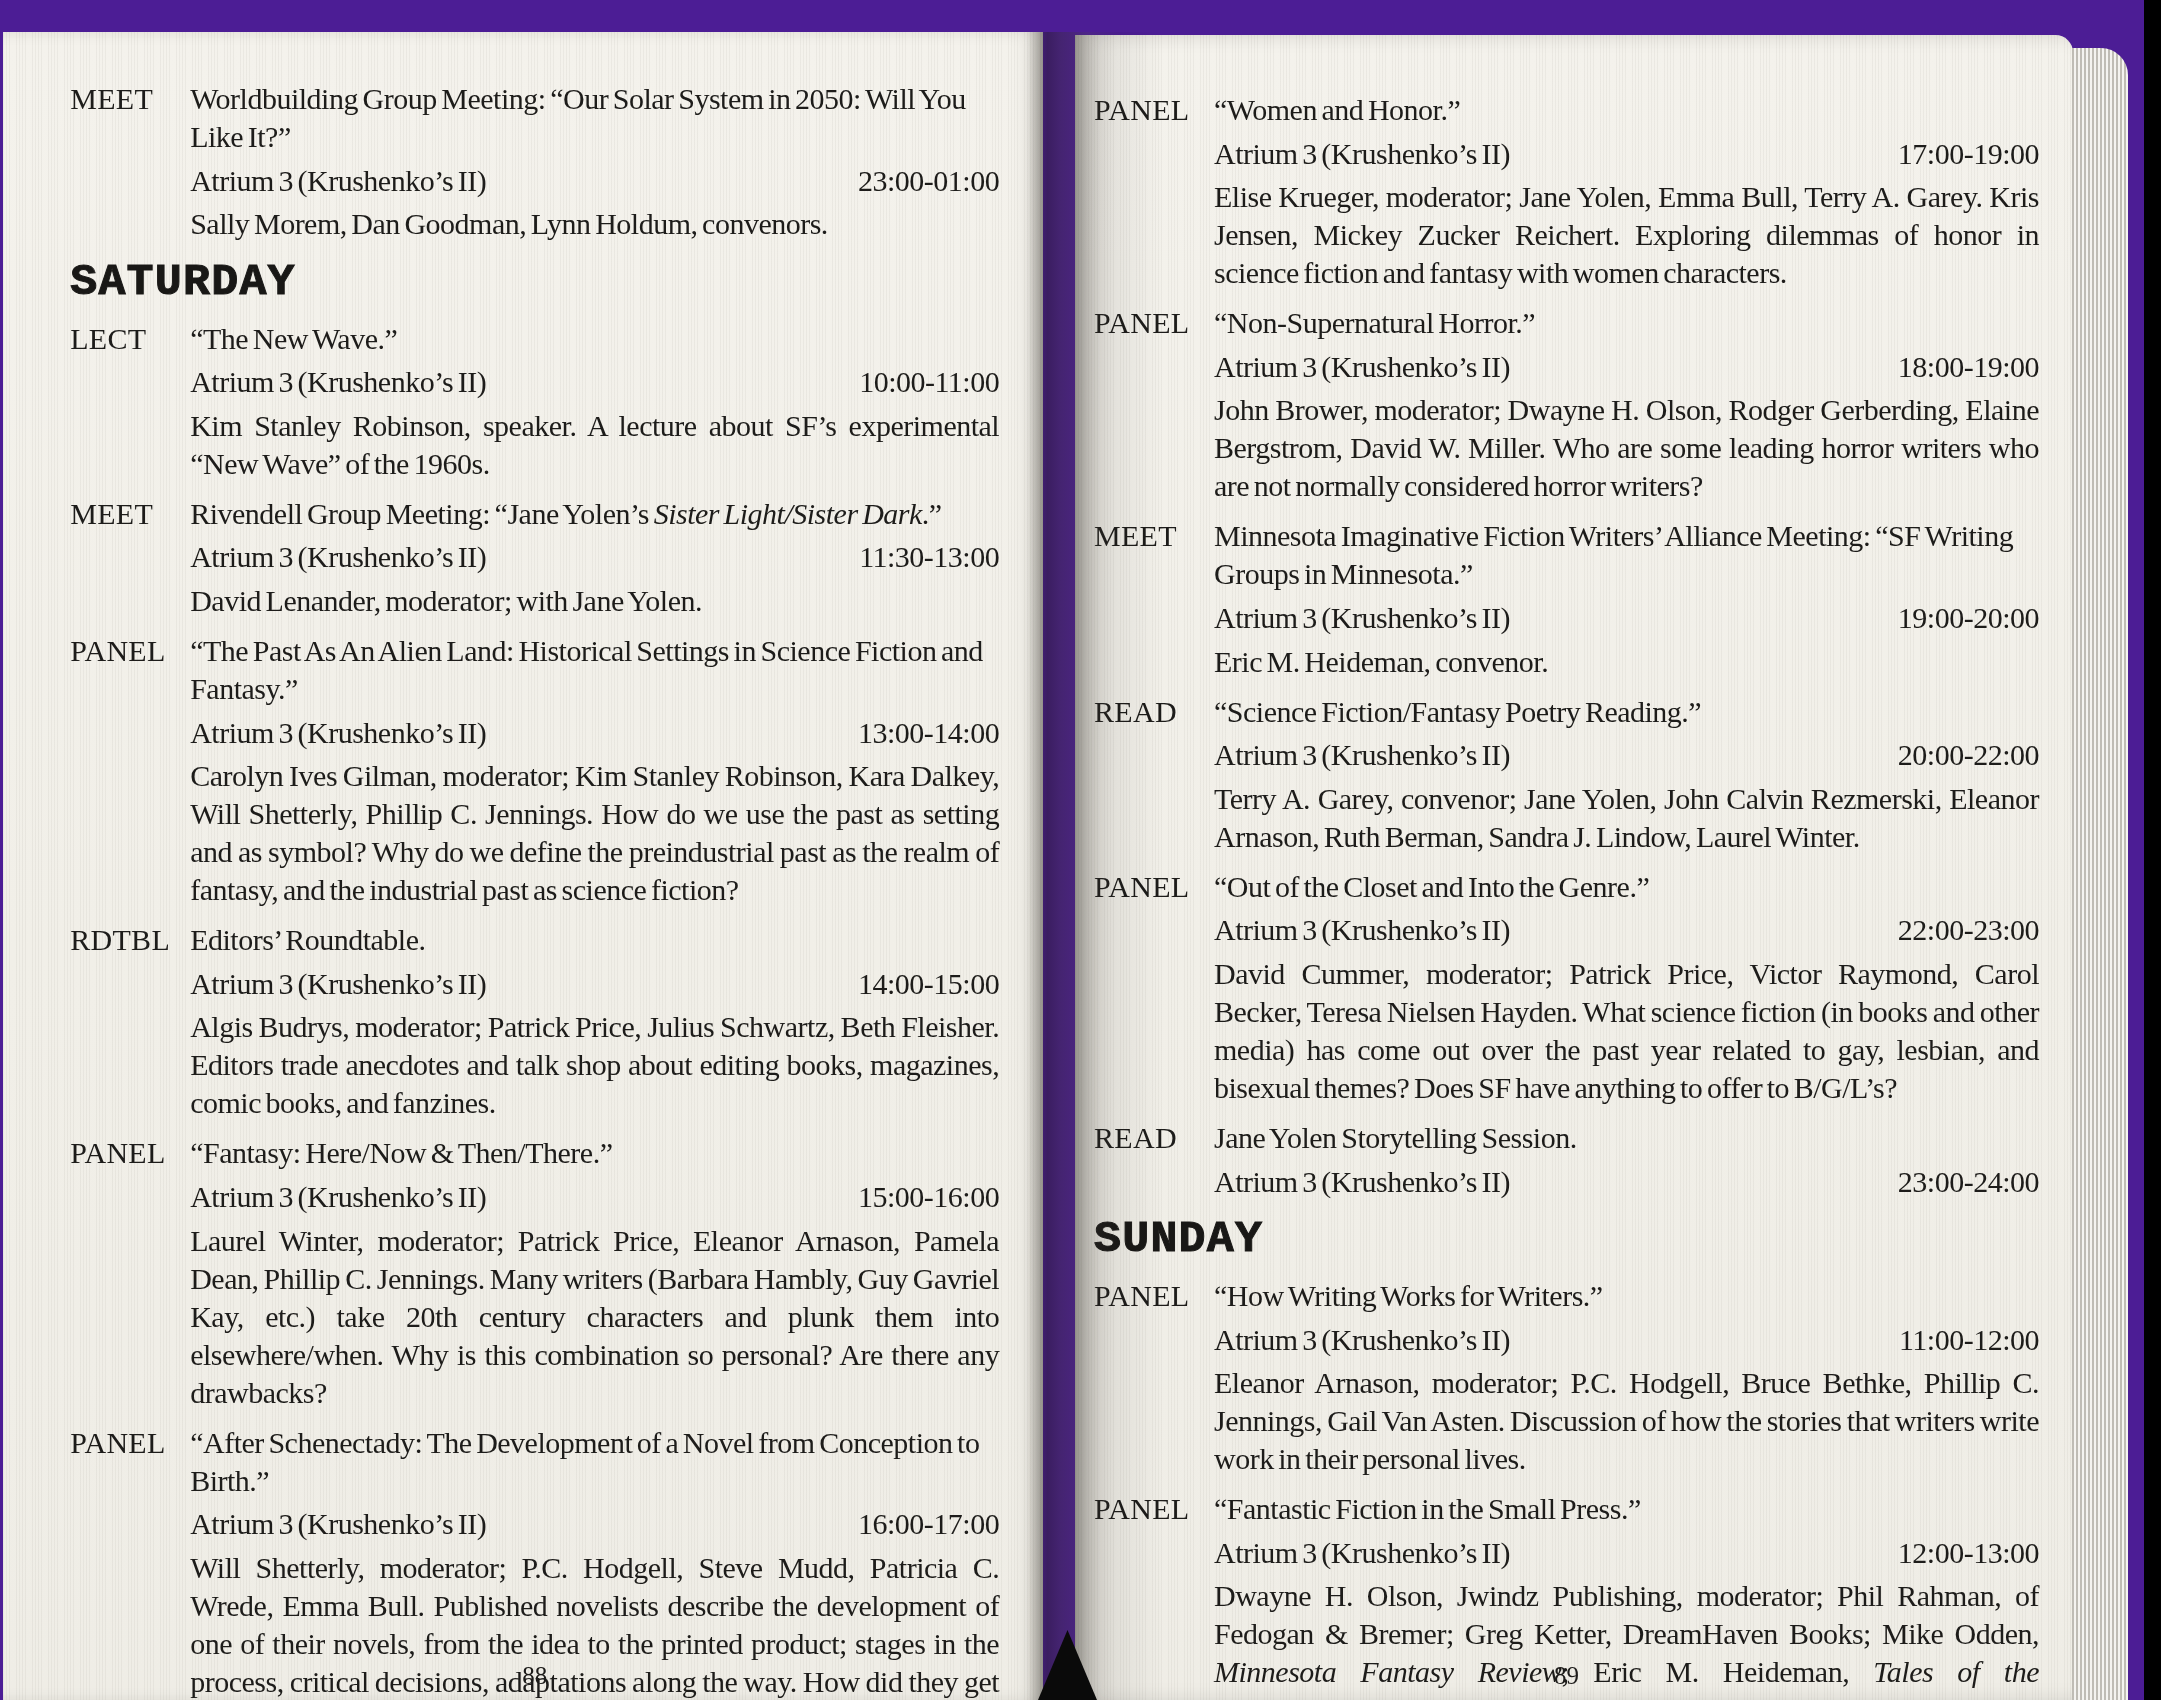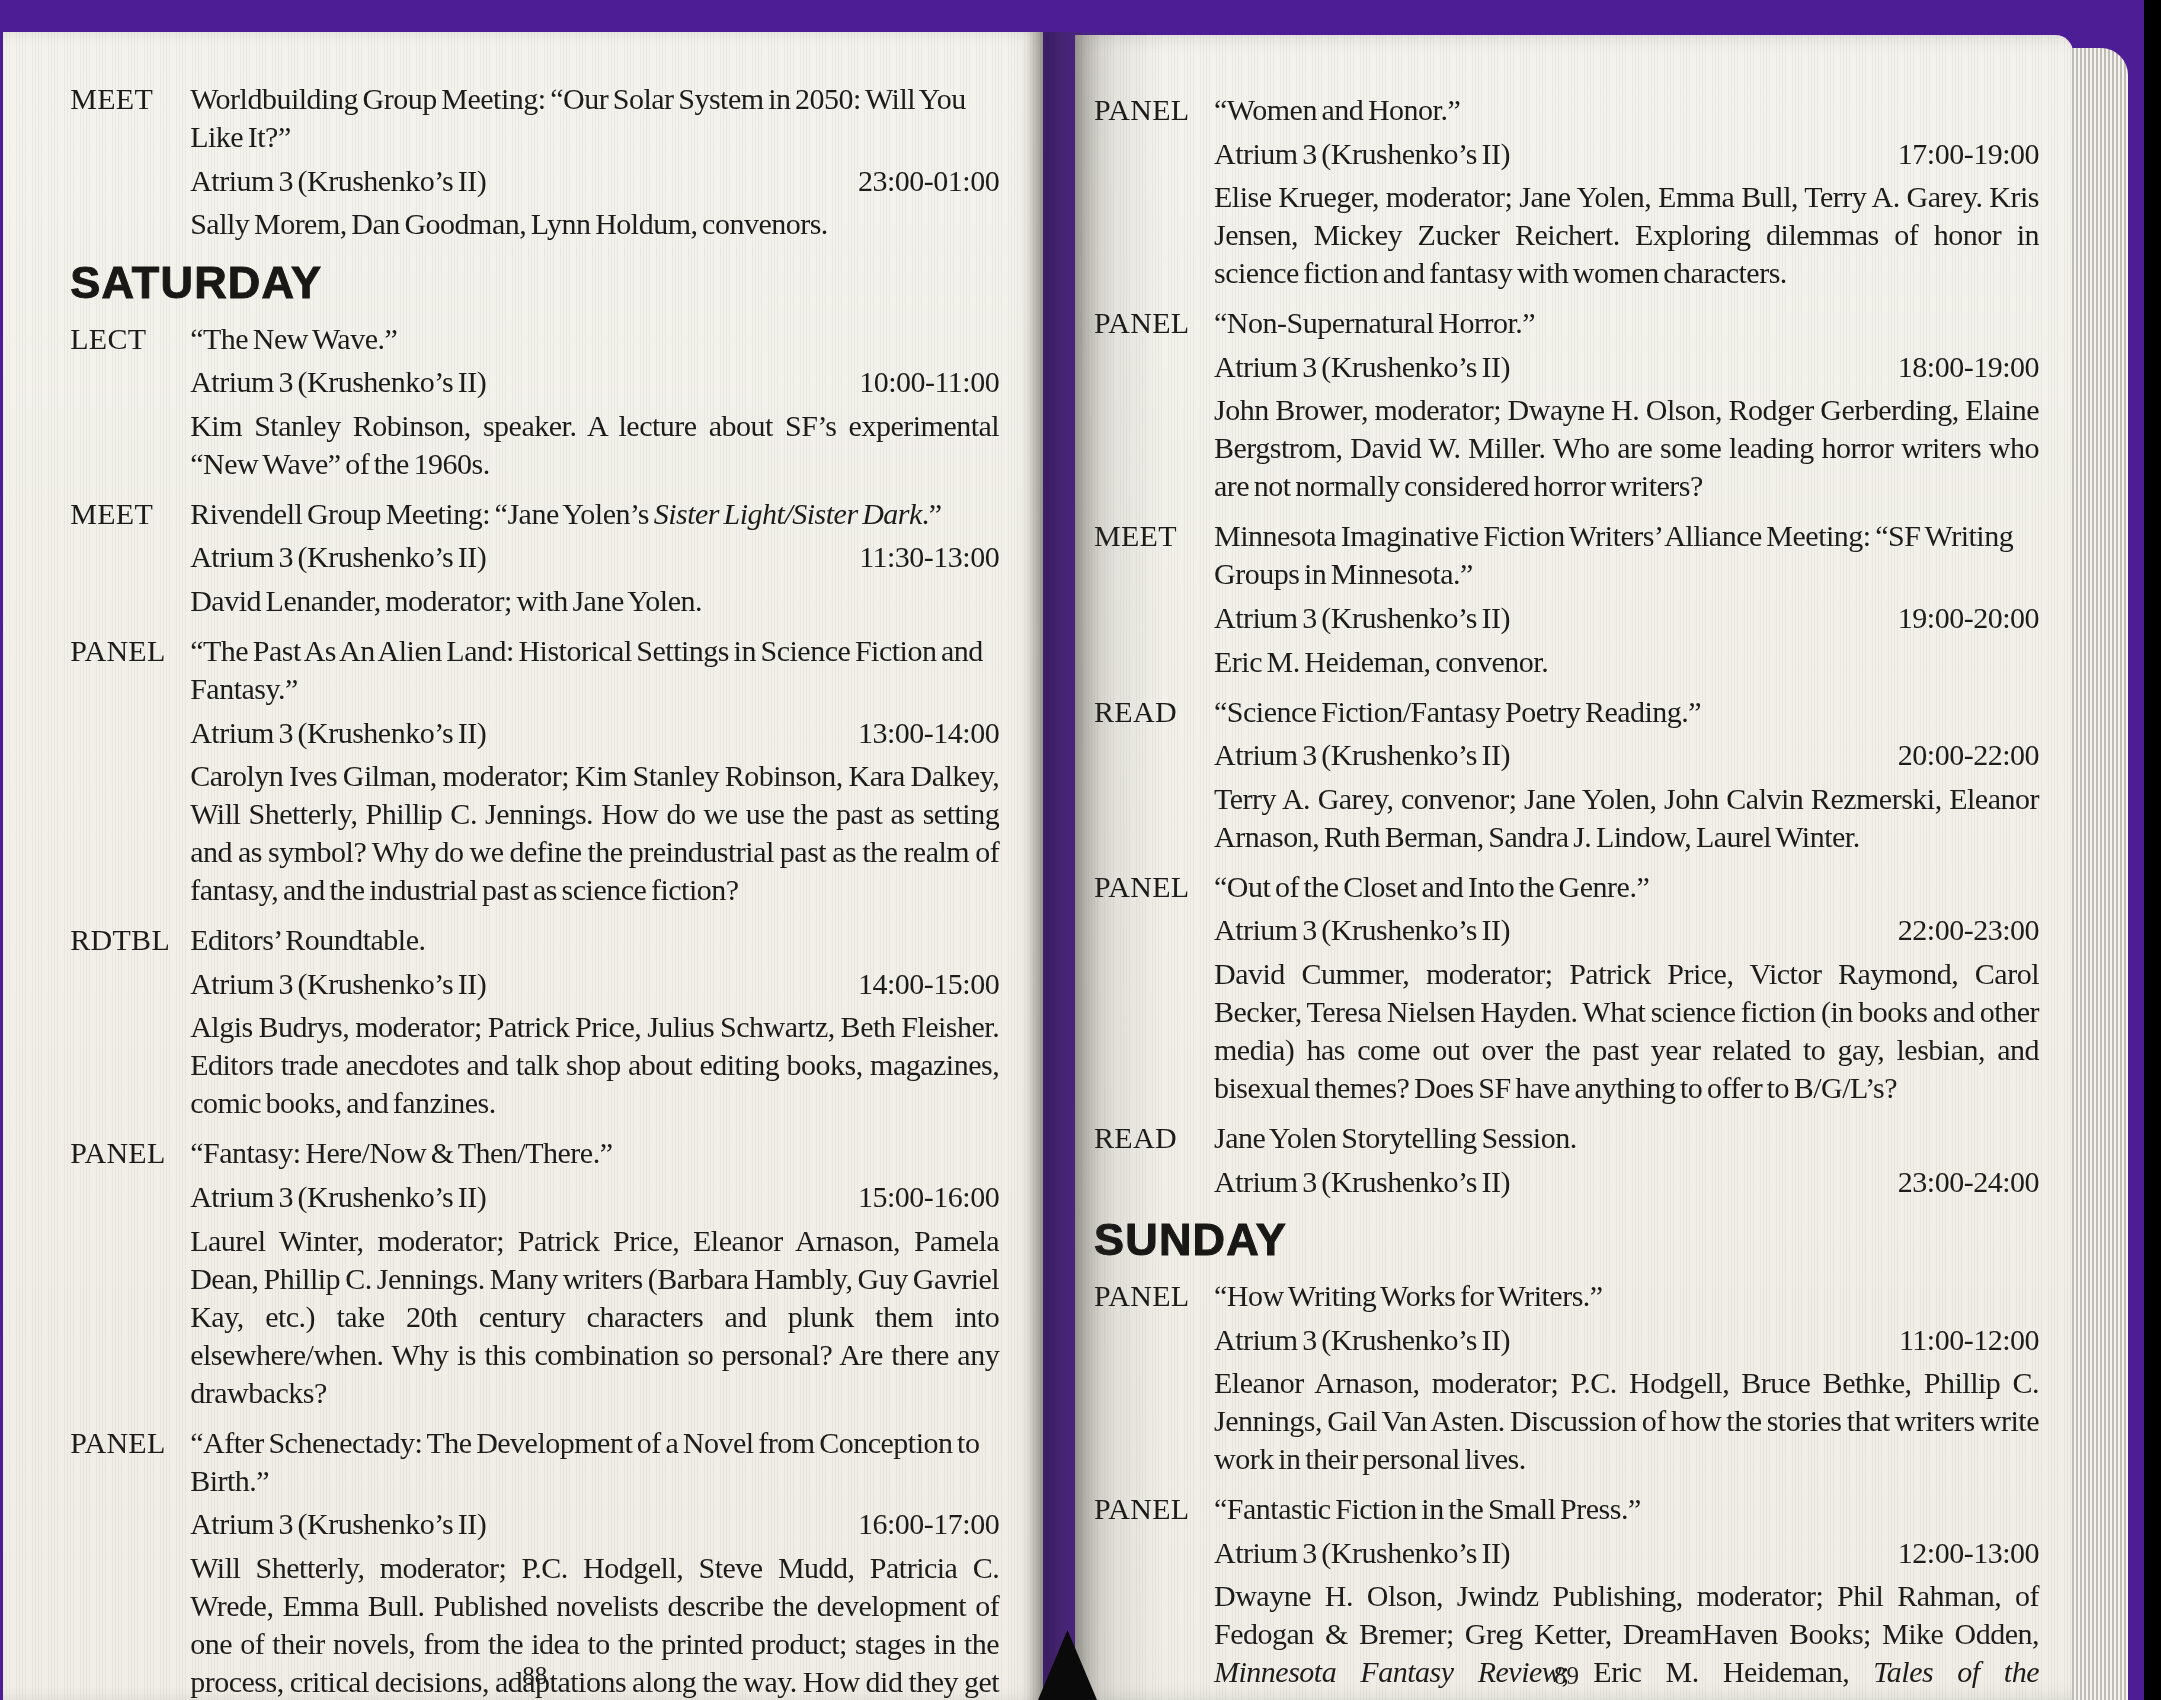--- a/index.html
+++ b/index.html
@@ -47,21 +47,21 @@
   .blocks{font-size:30px;line-height:38px;letter-spacing:-0.5px;word-spacing:-2.4px;}
   .event{display:flex;margin-top:12px;}
   .event:first-child{margin-top:0;}
   .code{flex:0 0 120px;letter-spacing:0.3px;}
   .ebody{flex:1;min-width:0;}
   .etitle{text-align:left;}
   .loc-row{display:flex;justify-content:space-between;margin-top:5.6px;}
   .etime{white-space:nowrap;padding-left:16px;}
   .edesc{margin-top:5.6px;text-align:justify;}
   .day-heading{
-    font-family:Liberation Sans, sans-serif;
+    font-family:Liberation Mono, monospace;
     font-weight:bold;font-size:45px;line-height:50px;letter-spacing:1.2px;
     margin:14.4px 0 6.4px 0;color:#191816;
     -webkit-text-stroke:1px #191816;
   }
   .pagenum{
     position:absolute;bottom:11.2px;text-align:center;font-size:25px;letter-spacing:0;
   }
   .page-left .pagenum{left:67px;right:44px;}
   .page-right .pagenum{left:19px;right:34px;}
   i{font-style:italic;text-align:right;}

